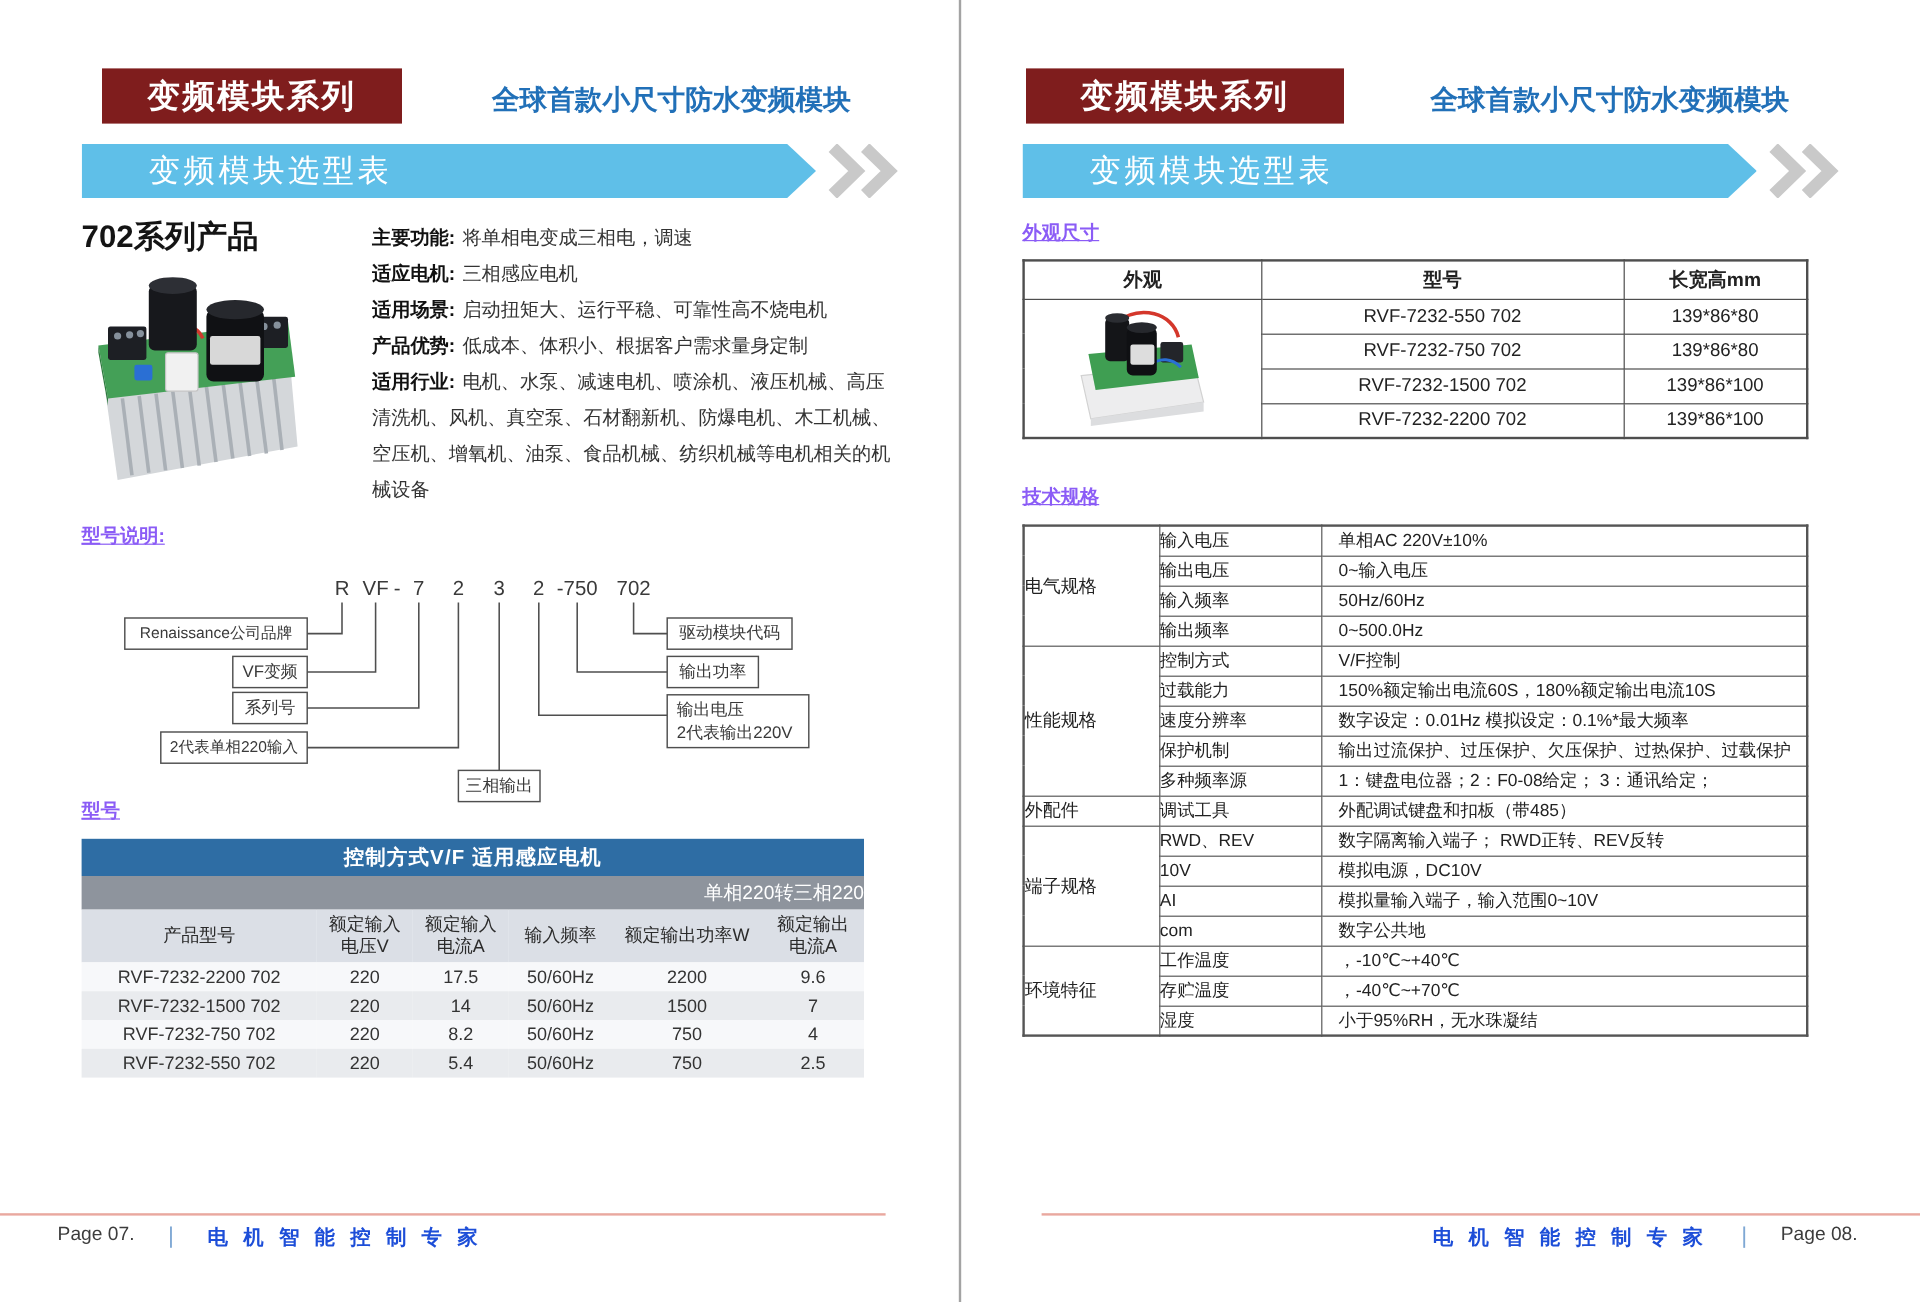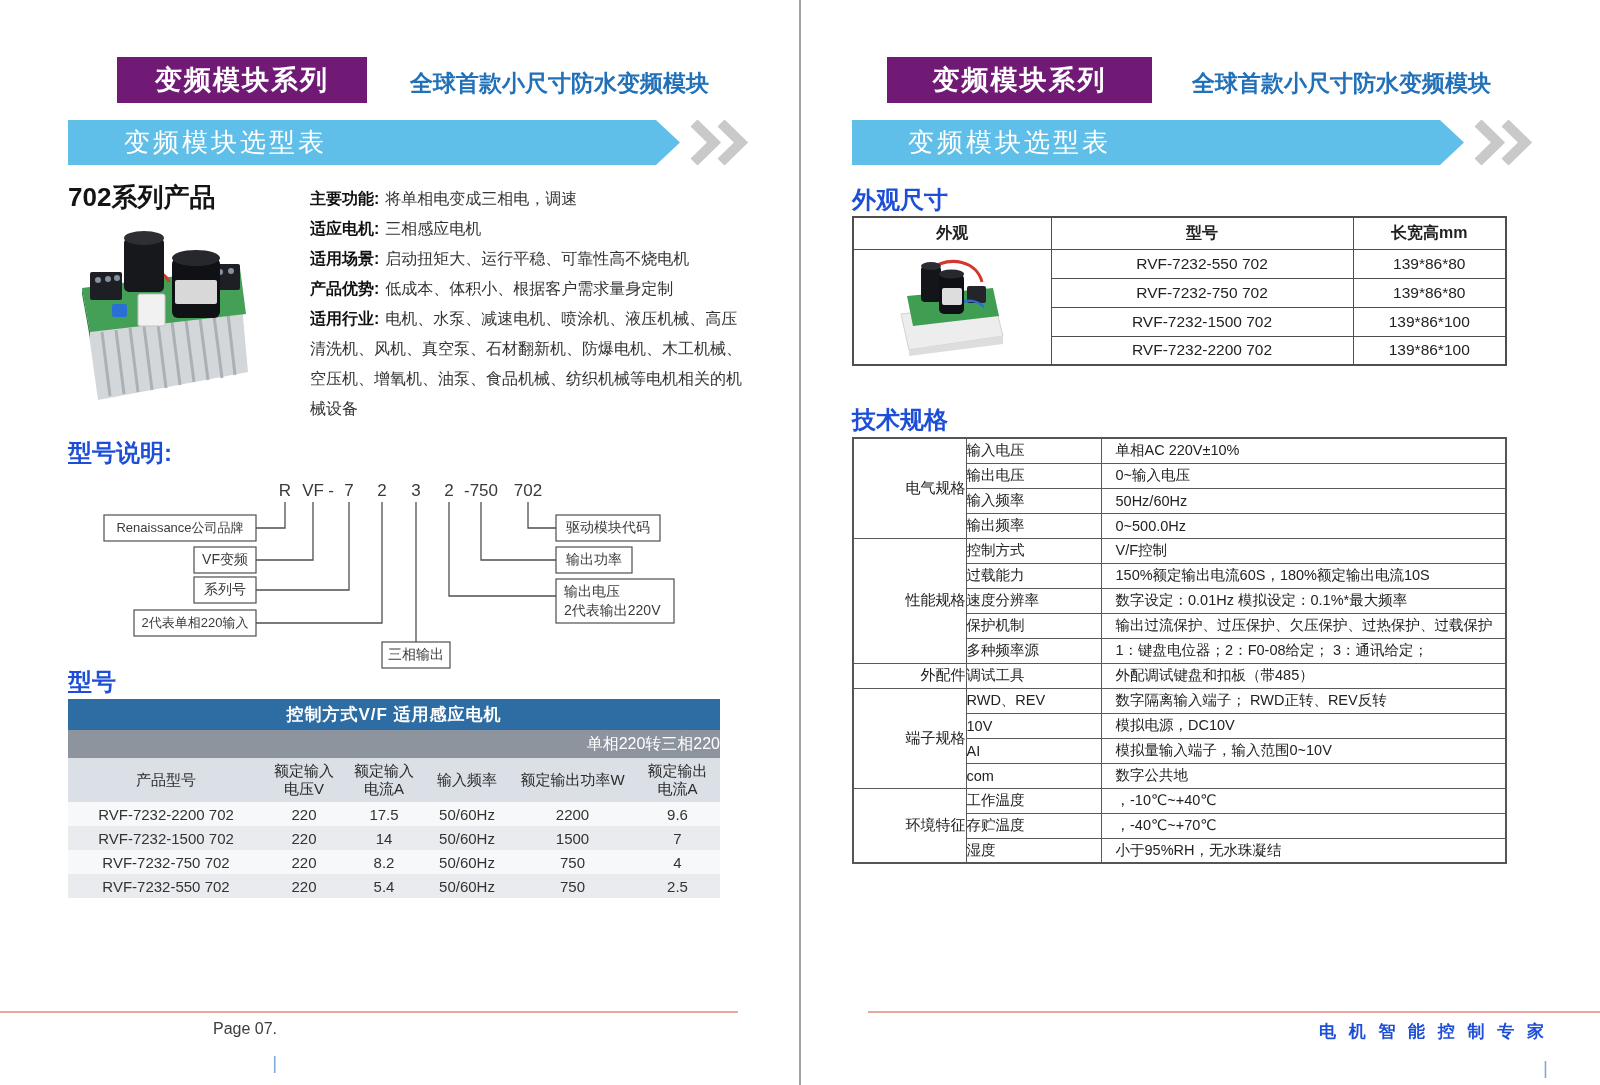--- a/index.html
+++ b/index.html
@@ -5,39 +5,39 @@
   * { margin:0; padding:0; box-sizing:border-box; }
   html,body { background:#ffffff; }
   body { font-family:"Liberation Sans","DejaVu Sans",sans-serif; }
   .canvas { position:relative; width:1600px; height:1085px; background:#fff; overflow:hidden; }
   .page { position:absolute; top:0; width:800px; height:1085px; }
   .page-left { left:0; }
   .page-right { left:800px; }
   .page-divider { position:absolute; left:799px; top:0; width:2px; height:1085px; background:#a3a3a3; }
 
   
-  .series-badge { position:absolute; top:57px; height:46px; background:#701a75; color:#fff;
-    font-weight:bold; font-size:27px; letter-spacing:2px; display:flex; align-items:center; justify-content:center;margin-left:32px; }
+  .series-badge { position:absolute; top:57px; height:46px; background:#7f1d1d; color:#fff;
+    font-weight:bold; font-size:27px; letter-spacing:2px; display:flex; align-items:center; justify-content:center; }
   .page-left  .series-badge { left:85px; width:250px; }
   .page-right .series-badge { left:55px; width:265px; }
   .tagline { position:absolute; top:68px; font-size:23px; font-weight:bold; color:#2170b8; }
   .page-left  .tagline { left:410px; }
   .page-right .tagline { left:392px; }
 
   .banner { position:absolute; top:120px; height:45px; width:612px; background:#5fbfe8; display:flex; align-items:center;
     clip-path:polygon(0 0, calc(100% - 24px) 0, 100% 50%, calc(100% - 24px) 100%, 0 100%); }
   .page-left  .banner { left:68px; }
   .page-right .banner { left:52px; }
   .banner-text { color:#fff; font-size:26px; letter-spacing:3px; padding-left:56px; }
   .chevrons { position:absolute; top:120px; }
   .page-left  .chevrons { left:688px; }
   .page-right .chevrons { left:672px; }
 
   
-  .sec-heading { position:absolute; font-size:24px; font-weight:bold; color:#1d4ed8; }
+  .sec-heading { position:absolute; font-size:16px; font-weight:bold; color:#8b5cf6;text-decoration:underline; }
   .product-title { position:absolute; left:68px; top:180px; font-size:26px; font-weight:bold; color:#141414; }
 
   .photo-main { position:absolute; left:72px; top:222px; }
   .features { position:absolute; left:310px; top:184px; width:432px; font-size:16px; color:#333; line-height:30px; }
   .features .feat b { color:#111; margin-right:6px;margin-top:23px; }
 
   
   .heading-explain { left:68px; top:437px; }
   .diagram { position:absolute; left:60px; top:470px; }
   .diagram text { fill:#3a3a3a; }
@@ -64,29 +64,29 @@
   .heading-dims { left:52px; top:184px; }
   .dims-table { left:52px; top:216px; width:653px; border:2px solid #4e4e4e; background:#fff; }
   .dims-table th, .dims-table td { border:1px solid #4e4e4e; text-align:center; vertical-align:middle; color:#222; }
   .dims-table th { height:32px; font-size:16px; font-weight:700; }
   .dims-table td { height:29px; font-size:15.5px; }
 
   
   .heading-specs { left:52px; top:404px; }
   .spec-table { left:52px; top:437px; width:653px; border:2px solid #555; background:#fff; }
   .spec-table td { border:1px solid #5a5a5a; font-size:14.5px; color:#222; height:25px; vertical-align:middle; }
-  .spec-table .grp { text-align:right; font-size:15px;margin-top:11px; }
+  .spec-table .grp { text-align:left; font-size:15px;margin-top:11px; }
   .spec-table .param { }
   .spec-table .val { padding-left:14px; }
 
   
   .footer-line { position:absolute; top:1011px; height:2px; background:#e9a89f; }
   .page-left  .footer-line { left:0; width:738px; }
   .page-right .footer-line { left:68px; width:732px; }
-  .footer { position:absolute; top:1020px; height:26px; display:flex; gap:14px; align-items:flex-end; font-size:16px; color:#3c3c3c;flex-direction:column; }
+  .footer { position:absolute; top:1020px; height:26px; display:flex; gap:28px; align-items:flex-start; font-size:16px; color:#3c3c3c; }
   .page-left  .footer { left:48px; }
   .page-right .footer { right:52px; }
   .footer .slogan { color:#1d4ed8; font-weight:bold; letter-spacing:4px; font-size:17px; white-space:nowrap; }
   .footer .sep { color:#7fa8d4; font-size:19px; font-weight:300; }
 </style>
 </head>
 <body>
 
 <div class="canvas">
   <div class="page-divider"></div>

